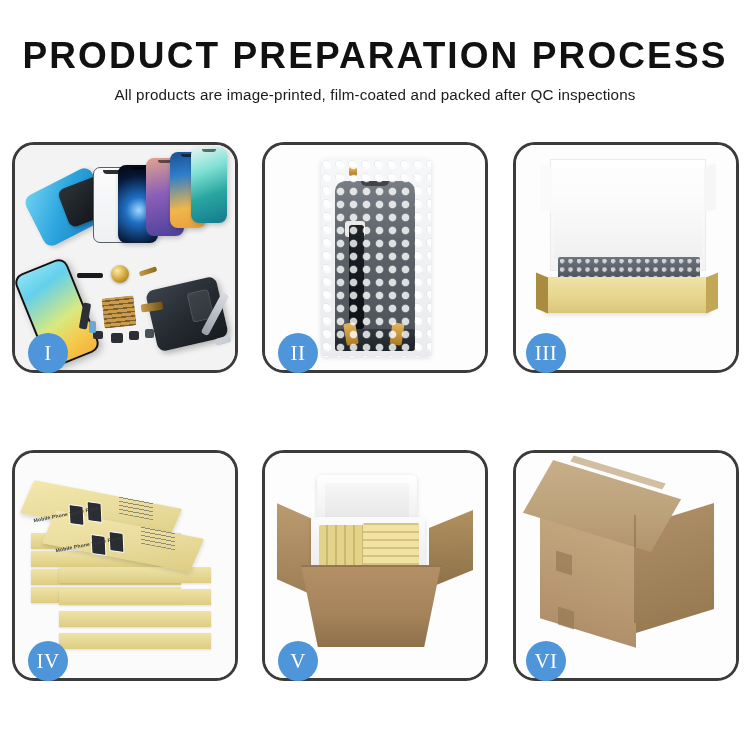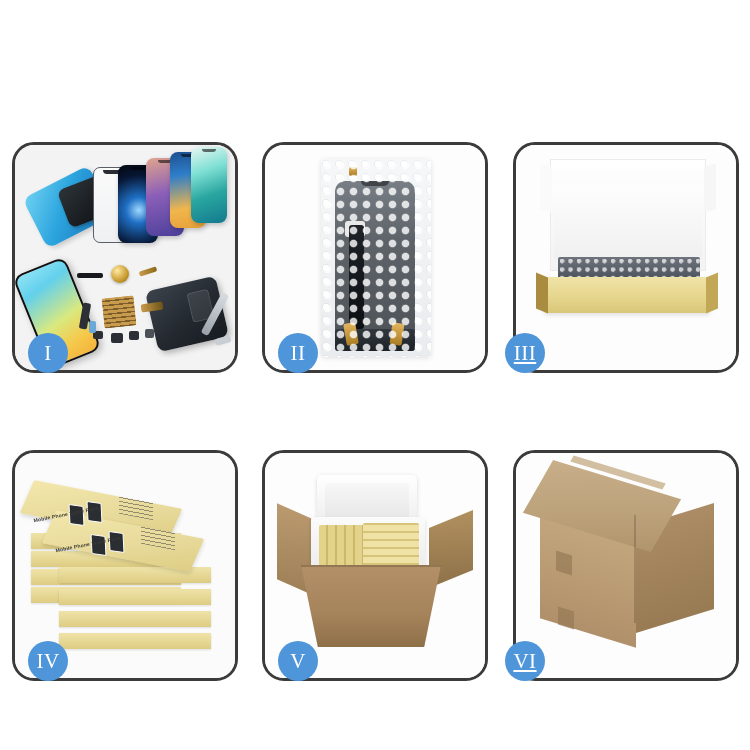--- a/index.html
+++ b/index.html
@@ -92,21 +92,21 @@
     font-size: 21px;
     line-height: 40px;
     text-align: center;
     letter-spacing: 0.5px;
     z-index: 40;
   }
   .badge-r1 { top: 191px; }
   .badge-r2 { top: 499px; }
   .badge-c1 { left: 16px; }
   .badge-c2 { left: 266px; }
-  .badge-c3 { left: 493px; text-decoration: underline; }
+  .badge-c3 { left: 514px; }
 
   
   .p1 { background: #f3f3f4; }
   .p1 .blue-film {
     position: absolute;
     left: 16px; top: 34px;
     width: 74px; height: 56px;
     background: linear-gradient(135deg,#6fd2f2 0%,#2ba4de 45%,#1b72b8 100%);
     border-radius: 9px;
     transform: rotate(-27deg);
@@ -485,20 +485,24 @@
     width:2px; height:108px;
     background:rgba(0,0,0,.16);
     transform: skewY(0deg);
   }
 </style>
 </head>
 <body>
 
 <div class="page">
 
+  <div class="header">
+    <h1 class="title">PRODUCT PREPARATION PROCESS</h1>
+    <p class="subtitle">All products are image-printed, film-coated and packed after QC inspections</p>
+  </div>
 
   <div class="grid">
 
     <div class="card card-r1 card-c1">
       <div class="card-stage p1">
         <div class="blue-film"></div>
         <div class="glass"></div>
         <div class="ph ph1">
             <div class="notch"></div>
           </div>

